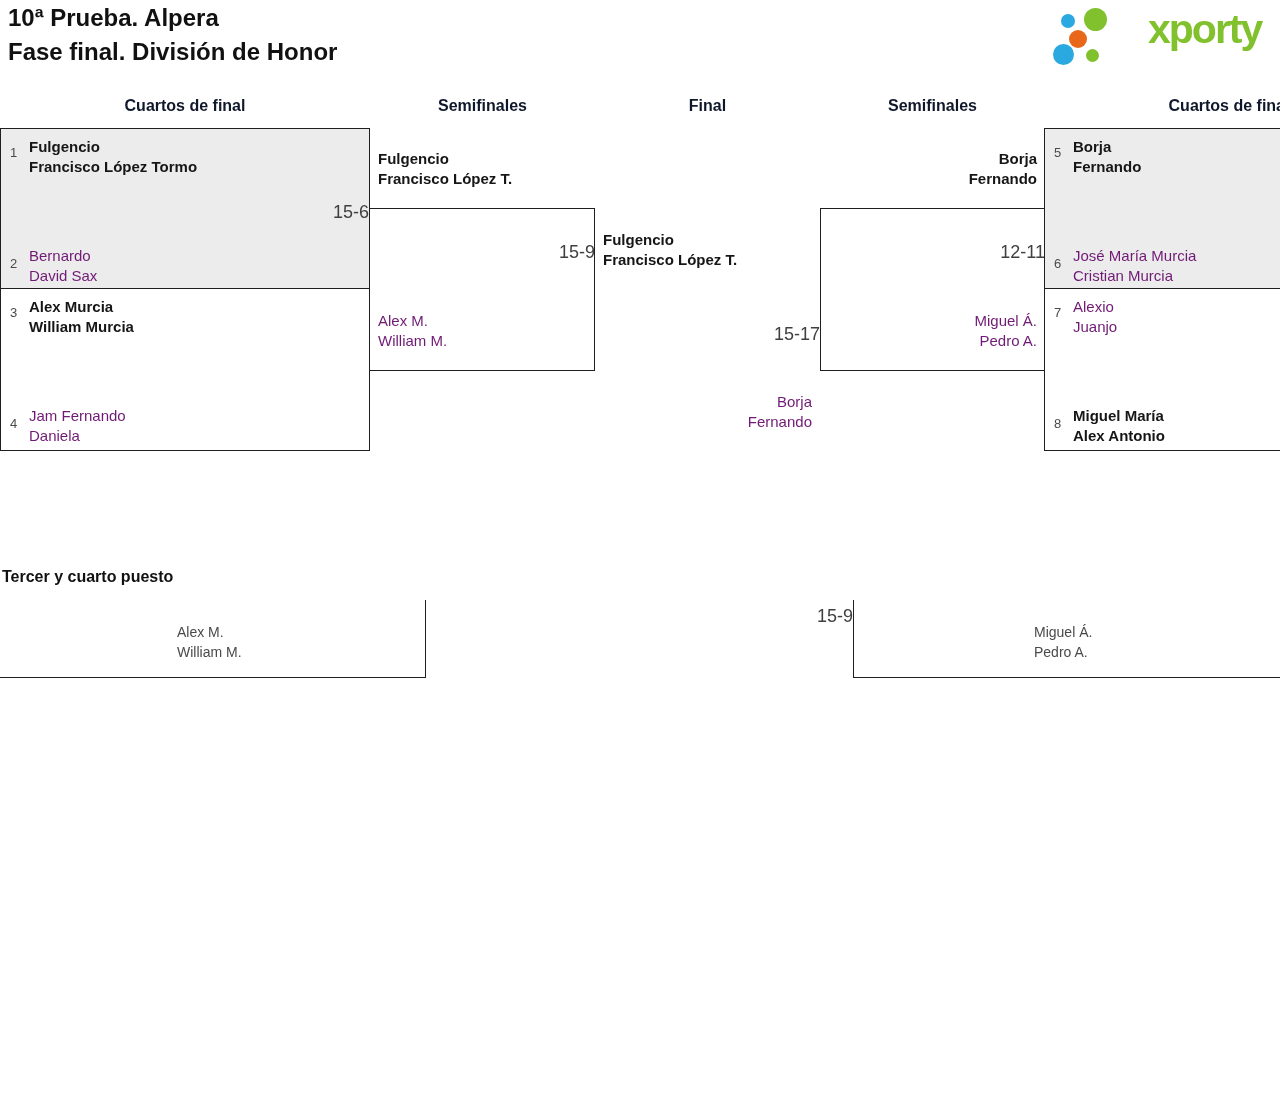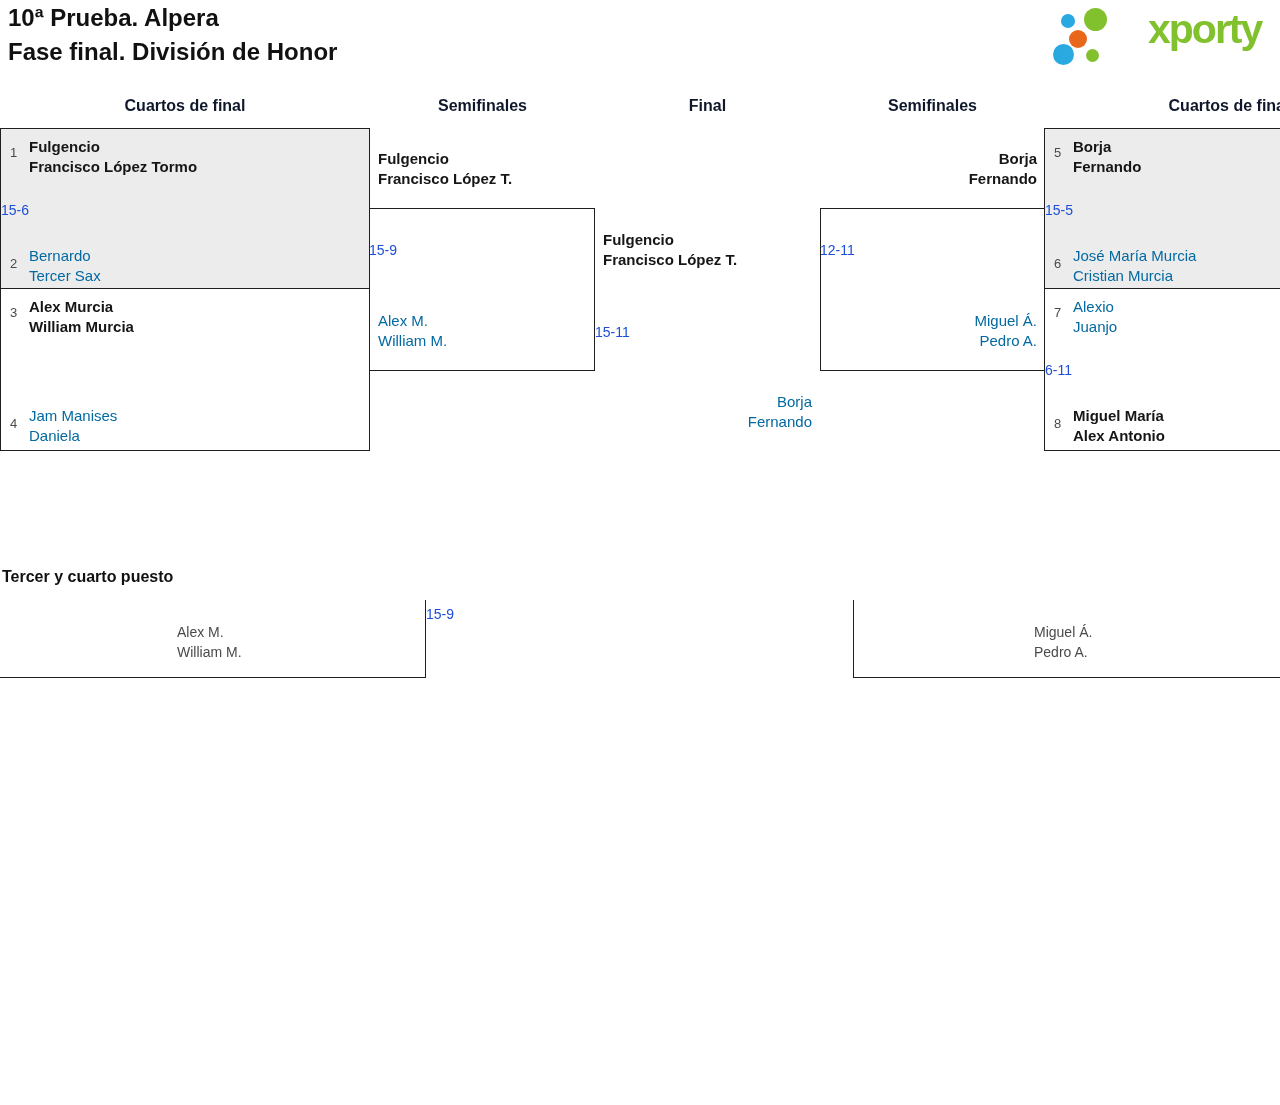--- a/index.html
+++ b/index.html
@@ -63,23 +63,23 @@
   }
   .box.shade { background: #ececec; }
   #qf1 { left: 0;      top: 128px; width: 370px; height: 161px; }
   #qf2 { left: 0;      top: 288px; width: 370px; height: 163px; }
   #qf3 { left: 1044px; top: 128px; width: 370px; height: 161px; }
   #qf4 { left: 1044px; top: 288px; width: 370px; height: 163px; }
   #sfl-box { left: 369px; top: 208px; width: 226px; height: 163px; }
   #sfr-box { left: 820px; top: 208px; width: 225px; height: 163px; }
   
   .seed { position: absolute; font-size: 13px; color: #4a4a4a; }
-  .team { position: absolute; font-size: 15px; line-height: 20px; color: #0369a1; white-space: nowrap; }
+  .team { position: absolute; font-size: 15px; line-height: 20px; color: #701a75; white-space: nowrap; }
   .team.w { font-weight: 700; color: #161616; }
-  .score { position: absolute; font-size: 14px; color: #1d4ed8; text-align: left; white-space: nowrap; }
+  .score { position: absolute; font-size: 18px; color: #404040; text-align: right; white-space: nowrap; }
   
   .qf .seed.s1 { left: 9px;  top: 16px; }
   .qf .team.t1 { left: 28px; top: 8px; }
   .qf .score   { left: 0; width: 100%; top: 73px; }
   .qf .seed.s2 { left: 9px;  top: 127px; }
   .qf .team.t2 { left: 28px; top: 117px; }
   
   #sfl-winner { left: 378px; top: 149px; }
   #sfl-score  { left: 369px; width: 226px; top: 242px; }
   #sfl-loser  { left: 378px; top: 311px; }
@@ -135,33 +135,33 @@
   <div class="box qf shade" id="qf1">
     <span class="seed s1">1</span>
     <div class="team w t1">
       <div>Fulgencio</div>
       <div>Francisco López Tormo</div>
     </div>
     <div class="score">15-6</div>
     <span class="seed s2">2</span>
     <div class="team t2">
       <div>Bernardo</div>
-      <div>Tercer Sax</div>
+      <div>David Sax</div>
     </div>
   </div>
 
   <div class="box qf" id="qf2">
     <span class="seed s1">3</span>
     <div class="team w t1">
       <div>Alex Murcia</div>
       <div>William Murcia</div>
     </div>
     <span class="seed s2">4</span>
     <div class="team t2">
-      <div>Jam Manises</div>
+      <div>Jam Fernando</div>
       <div>Daniela</div>
     </div>
   </div>
 
   <div class="box qf shade" id="qf3">
     <span class="seed s1">5</span>
     <div class="team w t1">
       <div>Borja</div>
       <div>Fernando</div>
     </div>
@@ -206,21 +206,21 @@
   <div class="score" id="sfr-score">12-11</div>
   <div class="team" id="sfr-loser">
     <div>Miguel Á.</div>
     <div>Pedro A.</div>
   </div>
 
   <div class="team w" id="final-winner">
     <div>Fulgencio</div>
     <div>Francisco López T.</div>
   </div>
-  <div class="score" id="final-score">15-11</div>
+  <div class="score" id="final-score">15-17</div>
   <div class="team" id="final-loser">
     <div>Borja</div>
     <div>Fernando</div>
   </div>
 
   <div id="third-title">Tercer y cuarto puesto</div>
   <div class="third-shape" id="third-left-shape"></div>
   <div class="third-shape" id="third-right-shape"></div>
   <div class="score" id="third-score">15-9</div>
   <div class="team-sm" id="third-team-left">

